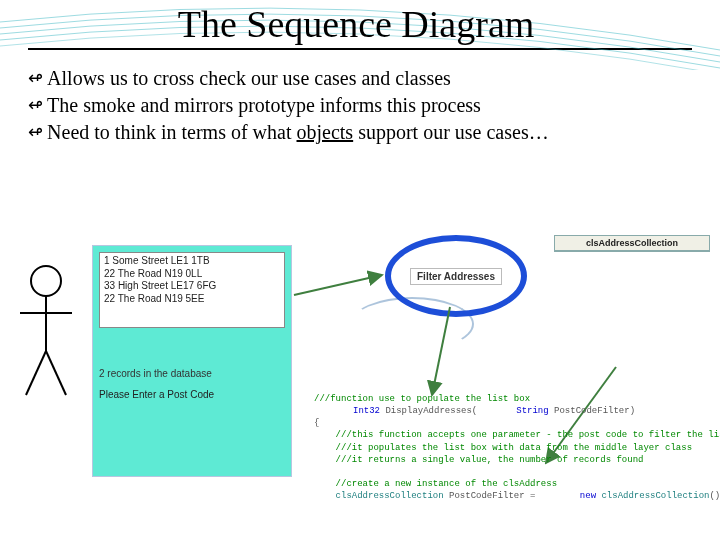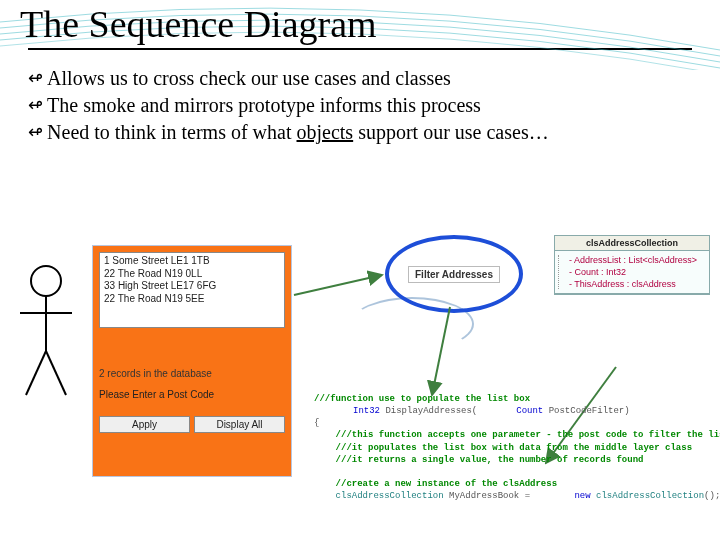--- a/index.html
+++ b/index.html
@@ -16,20 +16,21 @@
     position: absolute;
     top: 0; left: 0; right: 0;
     height: 70px;
     pointer-events: none;
     z-index: 0;
   }
   .title-wrap {
     position: relative;
     padding: 2px 28px 0 20px;
     z-index: 2;
+    text-align: center;
   }
   .title {
     font-size: 38px;
     font-weight: 400;
     margin: 0;
   }
   .title-underline {
     border-bottom: 2px solid #000;
     margin: 2px 28px 10px 28px;
   }
@@ -66,21 +67,21 @@
     position: absolute;
     left: 16px; top: 18px;
     width: 60px; height: 140px;
   }
 
   
   .formbox {
     position: absolute;
     left: 92px; top: 0;
     width: 198px; height: 230px;
-    background: #f97316;
+    background: #5eead4;
     border: 1px solid #b7c6e0;
     font-family: Arial, sans-serif;
     font-size: 10px;
     color: #222;
   }
   .formbox .listbox {
     background: #fff;
     border: 1px solid #888;
     margin: 6px 6px 0 6px;
     height: 70px;
@@ -113,21 +114,21 @@
   .btn.s { padding: 2px 6px; }
 
   
   .oval {
     position: absolute;
     left: 385px; top: -10px;
     width: 130px; height: 70px;
   }
   .oval-shape {
     width: 100%; height: 100%;
-    border: 4px solid #1d4ed8;
+    border: 6px solid #1d4ed8;
     border-radius: 50%;
     display: flex; align-items: center; justify-content: center;
   }
   .oval-label {
     background: #fff;
     border: 1px solid #bbb;
     font: 10px Arial, sans-serif;
     font-weight: bold;
     color: #333;
     padding: 2px 6px;
@@ -180,21 +181,21 @@
   .codeblock {
     position: absolute;
     left: 314px; top: 148px;
     right: 10px;
     font: 9px/1.35 'Courier New', monospace;
     color: #555;
     white-space: pre;
   }
   .kw   { color: #0000d0; margin-left: 39px; }
   .type { color: #208080; }
-  .cmnt { color: #008800; font-weight: bold; }
+  .cmnt { color: #008800; }
 
   
   .arrow-svg {
     position: absolute;
     top: 0; left: 0;
     width: 720px; height: 300px;
     pointer-events: none;
   }
 </style>
 </head>
@@ -238,57 +239,50 @@
     <line x1="30" y1="88" x2="50" y2="132" stroke="#000" stroke-width="2"></line>
   </svg>
 
   <div class="formbox">
     <div class="listbox">1 Some Street LE1 1TB
 22 The Road N19 0LL
 33 High Street LE17 6FG
 22 The Road N19 5EE</div>
     <div class="status">2 records in the database</div>
     <div class="label">Please Enter a Post Code</div>
-    <div class="btnrow">
-      <div class="btn w">Apply</div>
-      <div class="btn w">Display All</div>
-    </div>
   </div>
 
   <div class="partial-oval"></div>
   <div class="oval">
     <div class="oval-shape">
       <span class="oval-label">Filter Addresses</span>
     </div>
   </div>
 
   <div class="classbox">
     <div class="hdr">clsAddressCollection</div>
-    <div class="sect">-  AddressList : List&lt;clsAddress&gt;
--  Count : Int32
--  ThisAddress : clsAddress</div>
   </div>
 
   <svg class="arrow-svg" viewBox="0 0 720 300">
     <defs>
       <marker id="ah" markerWidth="8" markerHeight="8" refX="7" refY="4" orient="auto">
         <path d="M0 0 L8 4 L0 8 z" fill="#3f7f3f"></path>
       </marker>
     </defs>
 
     <line x1="294" y1="50" x2="382" y2="30" stroke="#3f7f3f" stroke-width="2" marker-end="url(#ah)"></line>
 
     <line x1="450" y1="62" x2="432" y2="150" stroke="#3f7f3f" stroke-width="2" marker-end="url(#ah)"></line>
 
     <line x1="616" y1="122" x2="546" y2="218" stroke="#3f7f3f" stroke-width="2" marker-end="url(#ah)"></line>
   </svg>
 
   <div class="codeblock"><span class="cmnt">///function use to populate the list box</span>
-<span class="kw">Int32</span><span> DisplayAddresses(</span><span class="kw">Count</span><span> PostCodeFilter)</span>
+<span class="kw">Int32</span><span> DisplayAddresses(</span><span class="kw">String</span><span> PostCodeFilter)</span>
 <span>{</span>
 <span class="cmnt">    ///this function accepts one parameter - the post code to filter the list on</span>
 <span class="cmnt">    ///it populates the list box with data from the middle layer class</span>
 <span class="cmnt">    ///it returns a single value, the number of records found</span>
 <span></span>
 <span class="cmnt">    //create a new instance of the clsAddress</span>
-<span class="type">    clsAddressCollection</span><span> MyAddressBook = </span><span class="kw">new</span><span class="type"> clsAddressCollection</span><span>();</span></div>
+<span class="type">    clsAddressCollection</span><span> PostCodeFilter = </span><span class="kw">new</span><span class="type"> clsAddressCollection</span><span>();</span></div>
 
 </div>
 
 </body></html>

